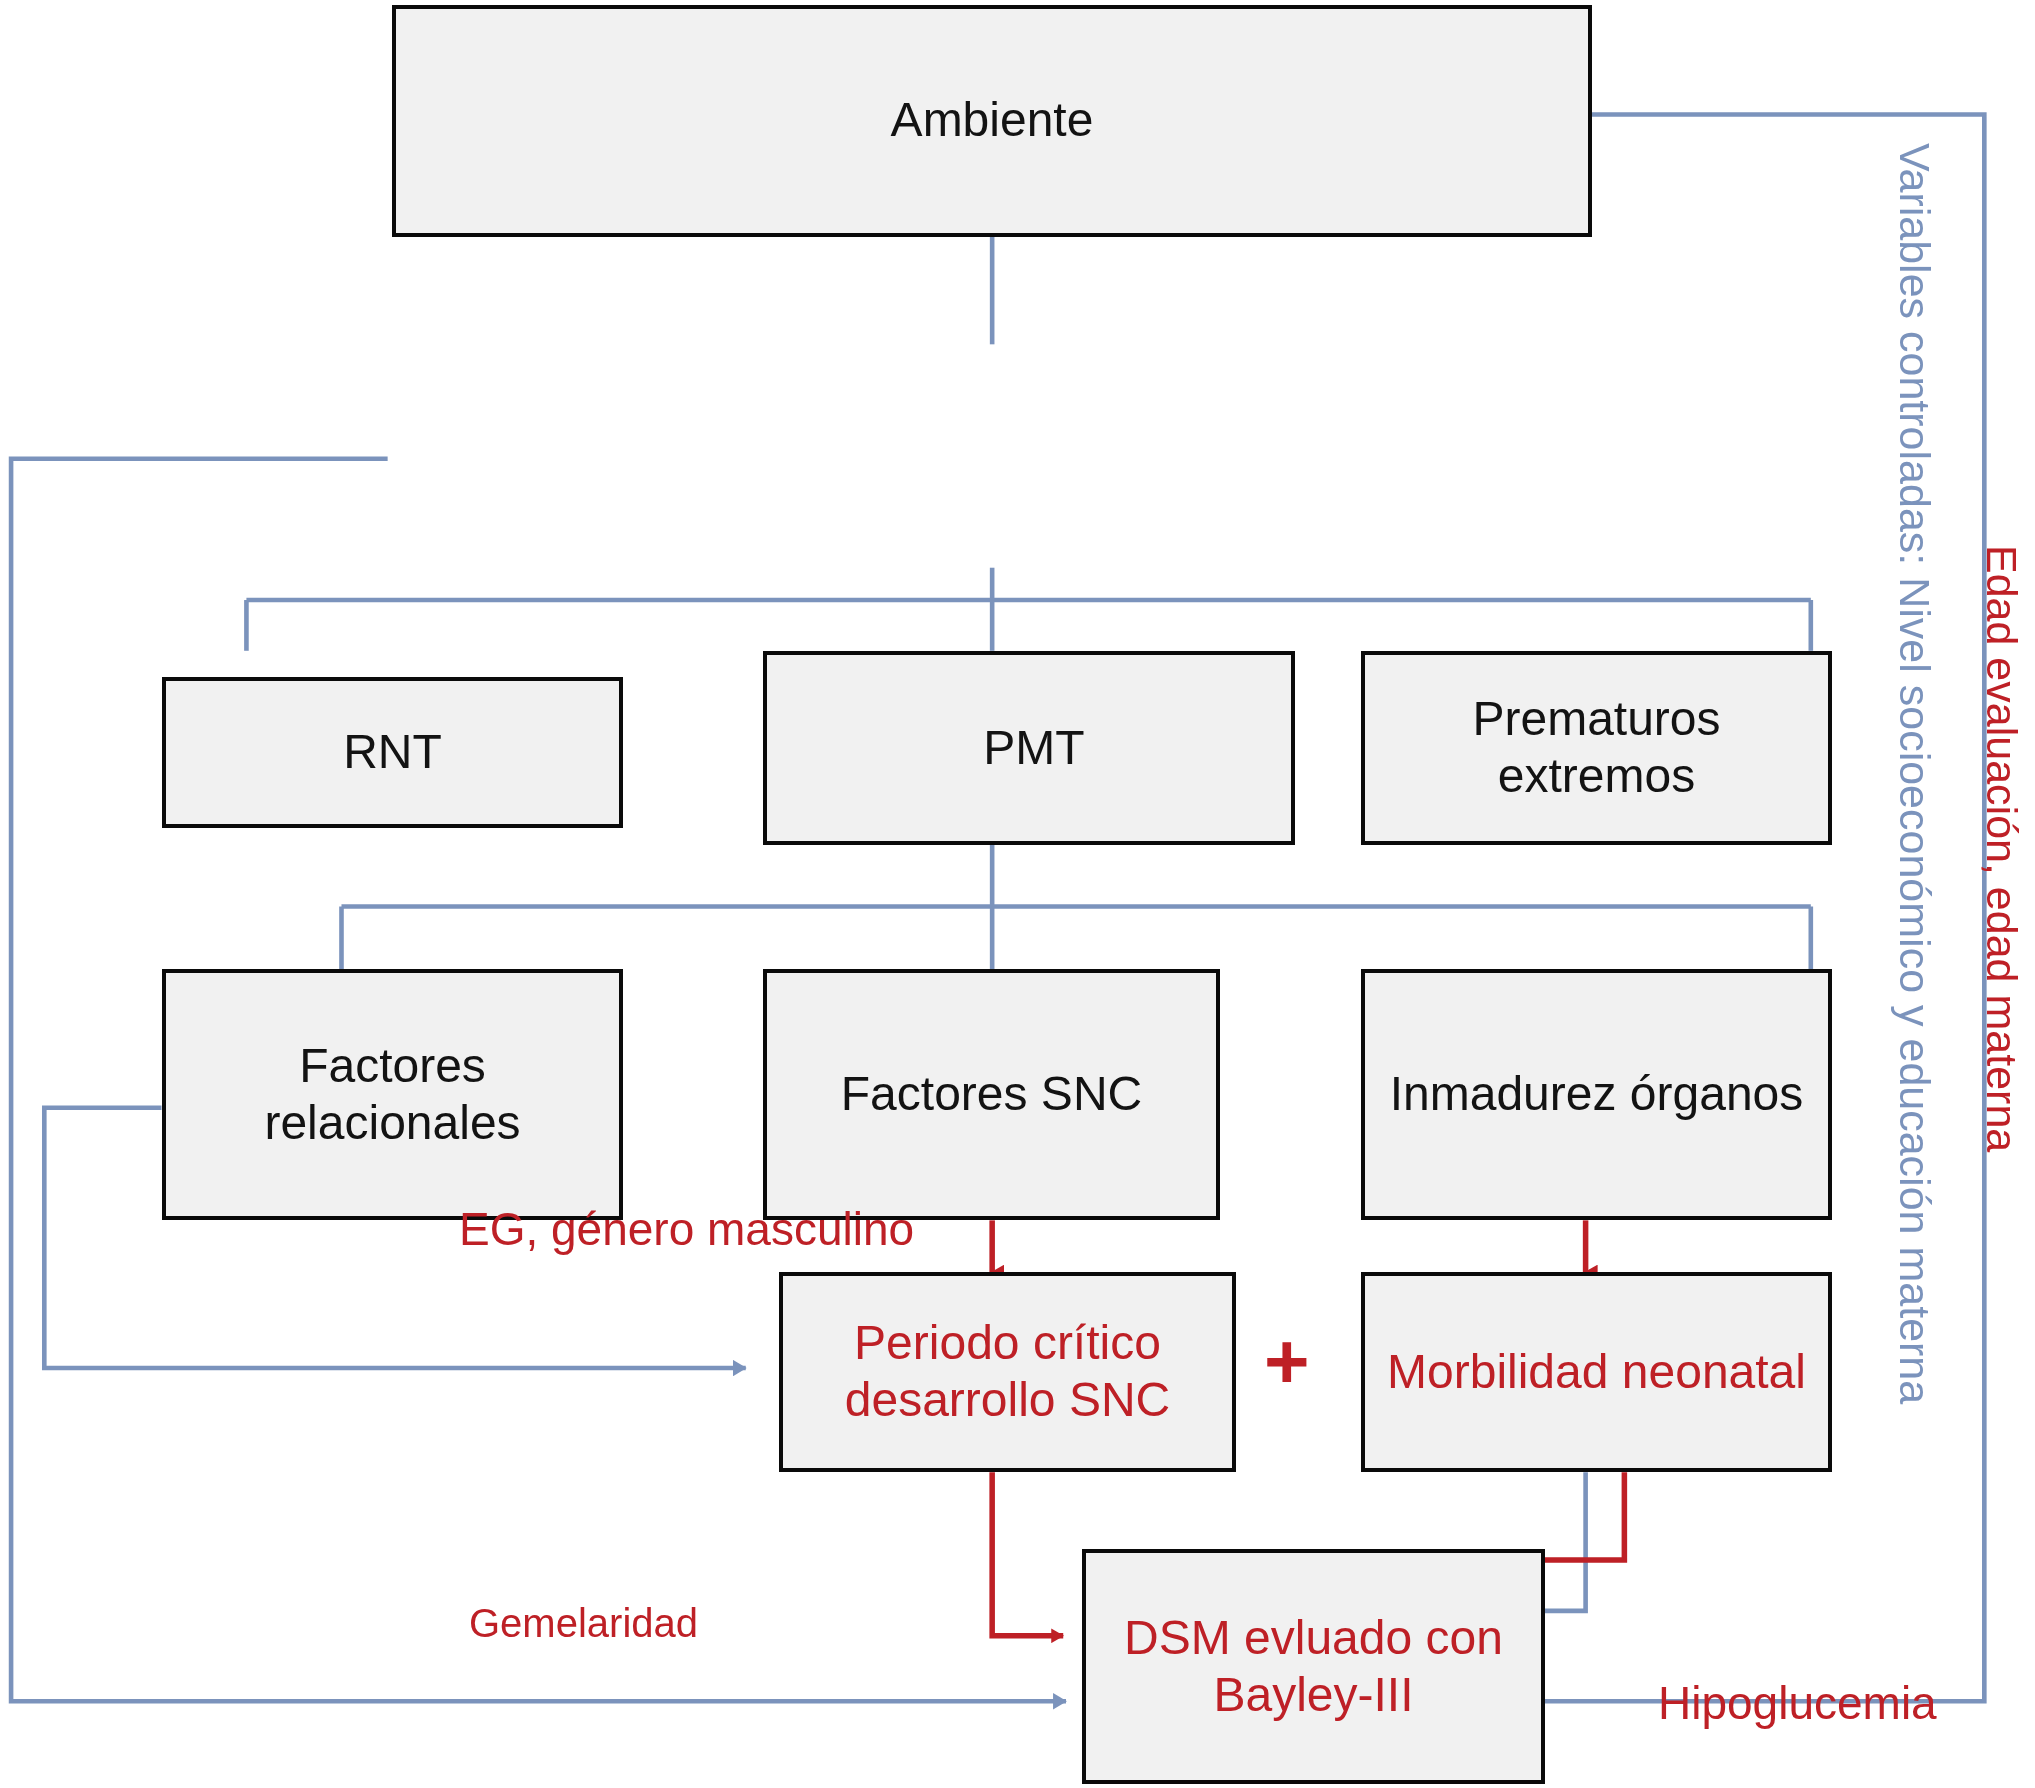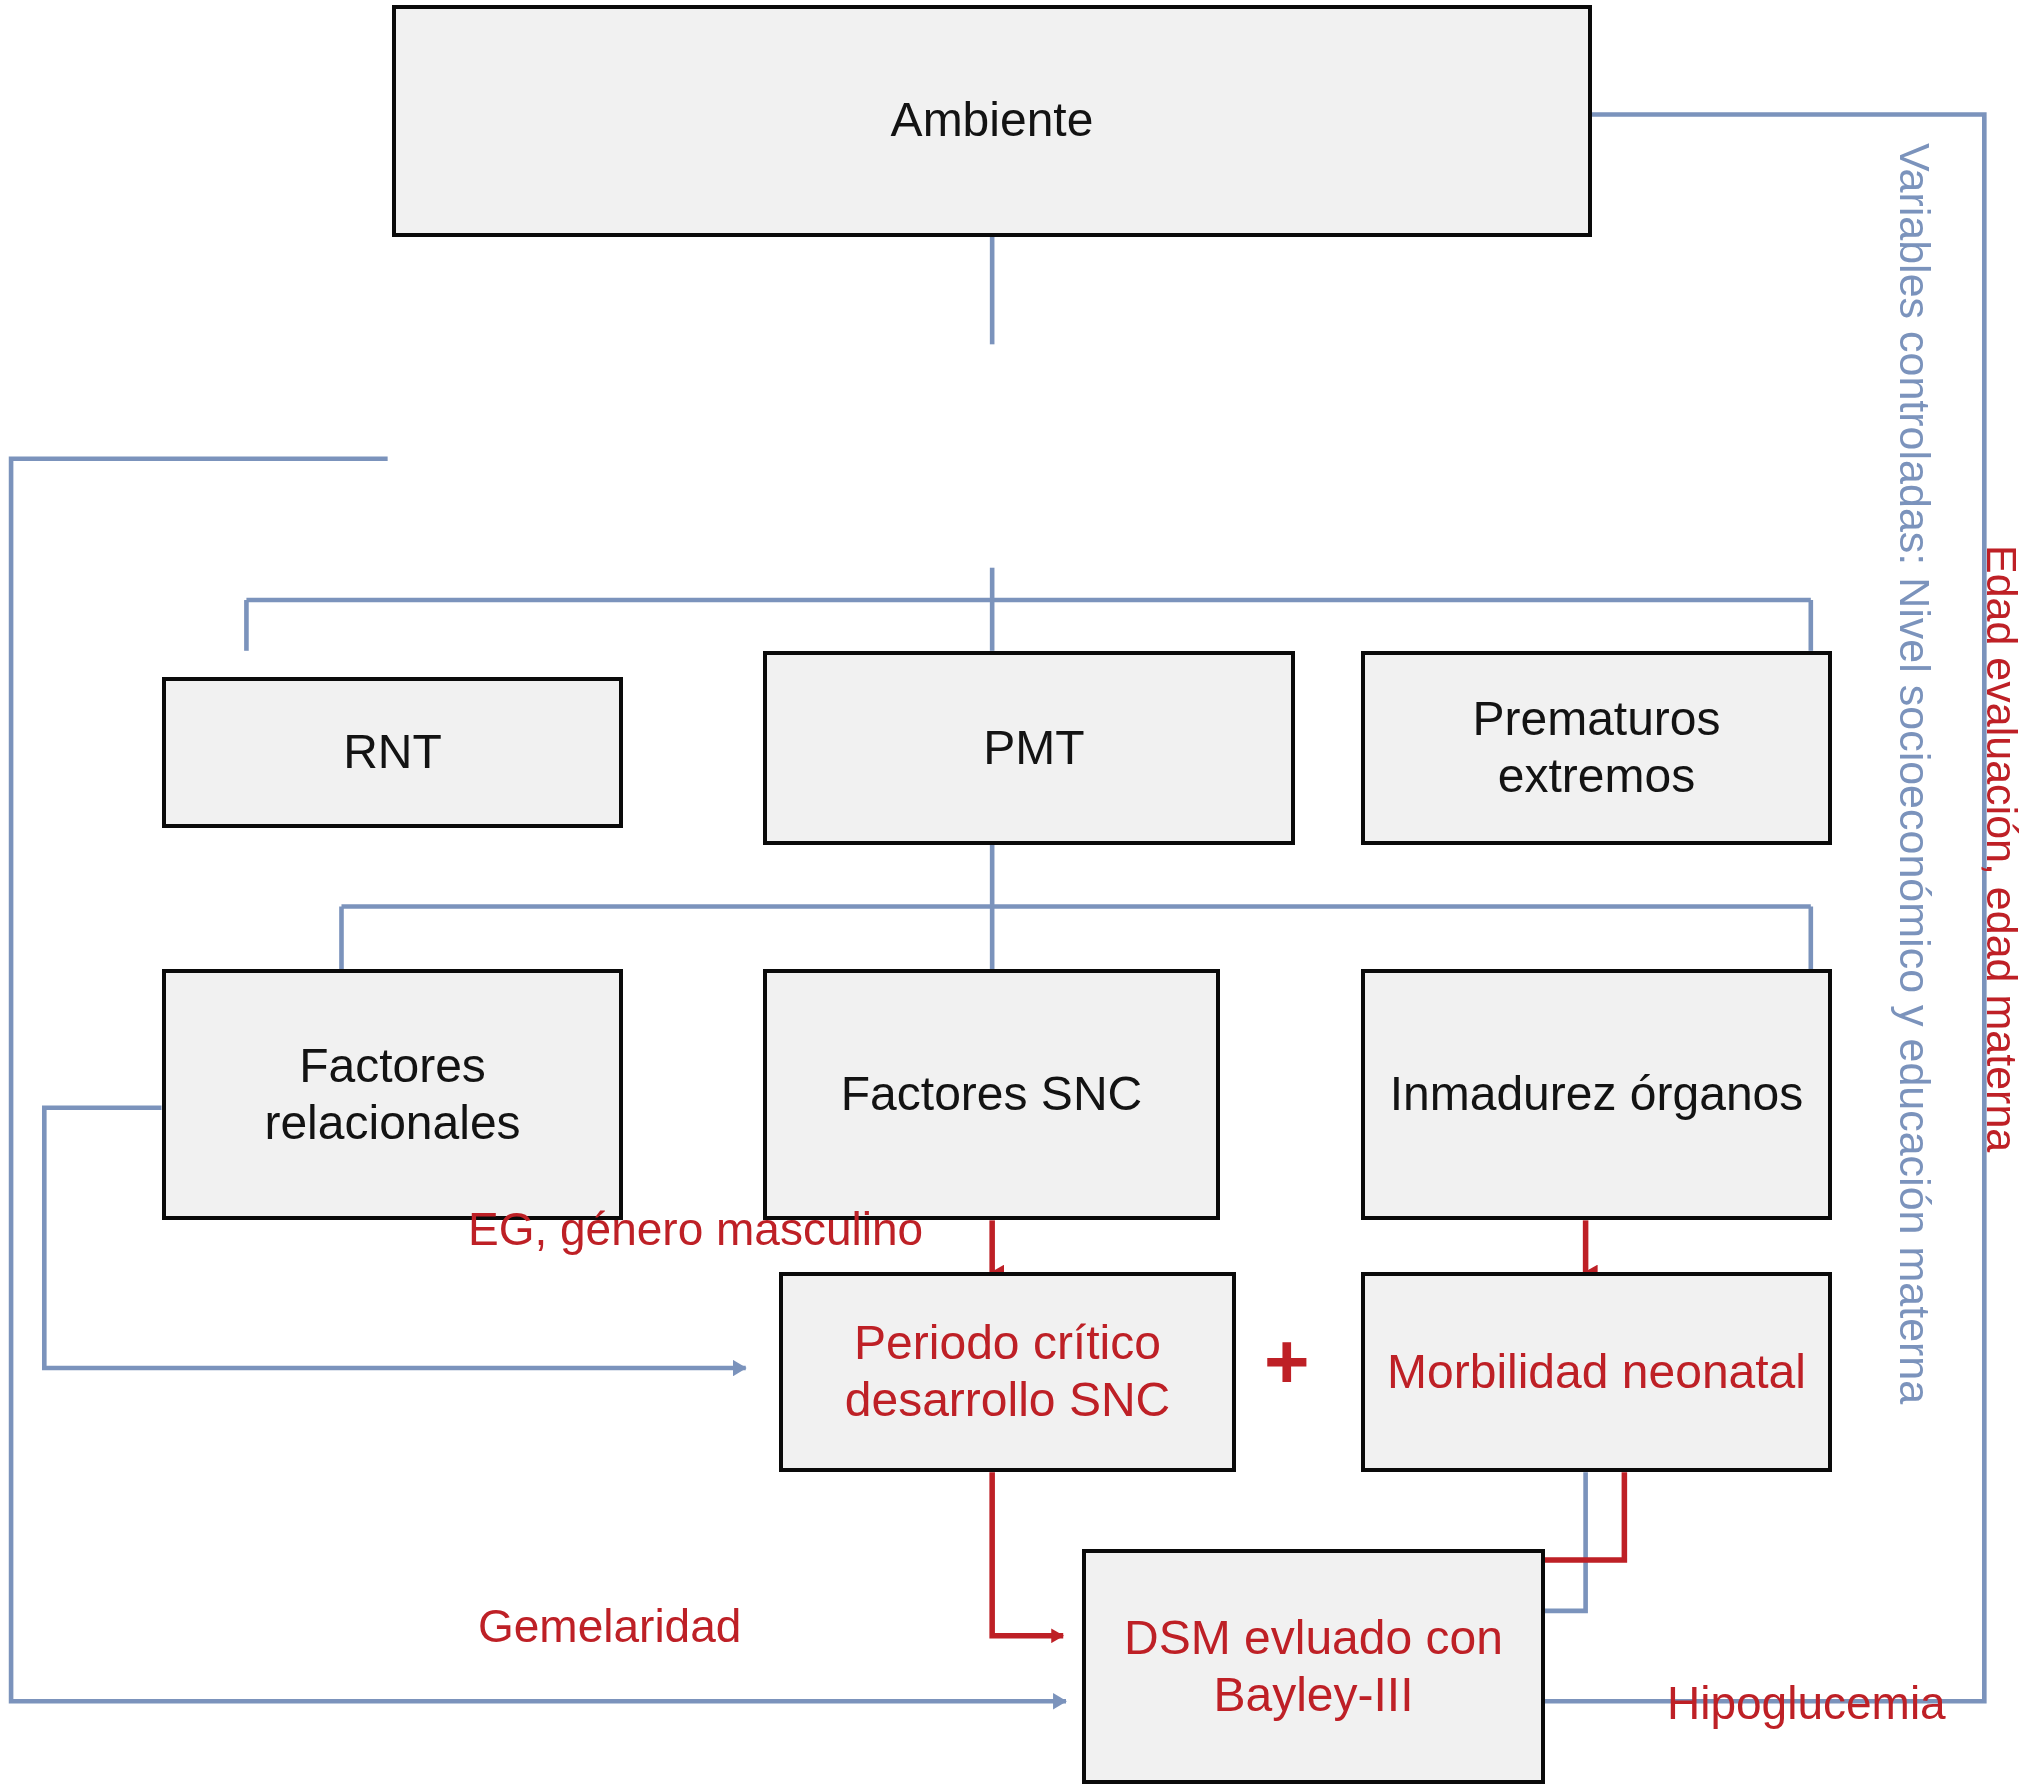--- a/index.html
+++ b/index.html
@@ -34,21 +34,20 @@
     justify-content: center;
     text-align: center;
     line-height: 1.18;
   }
   .node-black  { color: #131313; }
   .node-red    { color: #BE2026; }
   .edge-label {
     position: absolute;
     white-space: nowrap;
     line-height: 1.1;
-    margin-left: 9px;
   }
   .lbl-red  { color: #BE2026; }
   .lbl-blue { color: #7B93BC; }
   .vert-label {
     position: absolute;
     white-space: nowrap;
     transform-origin: 0 0;
     line-height: 1;
   }
   .plus-sign {
@@ -161,21 +160,21 @@
   </div>
 
   <div class="plus-sign" style="left:1264px; top:1322px; font-size:78px;">
     <span>+</span>
   </div>
 
   <div class="edge-label lbl-red" style="left:459px; top:1204px; font-size:46px;">
     <span>EG, género masculino</span>
   </div>
 
-  <div class="edge-label lbl-red" style="left:469px; top:1601px; font-size:46px;">
+  <div class="edge-label lbl-red" style="left:469px; top:1601px; font-size:40px;">
     <span>Gemelaridad</span>
   </div>
 
   <div class="edge-label lbl-red" style="left:1658px; top:1678px; font-size:46px;">
     <span>Hipoglucemia</span>
   </div>
 
   <div class="vert-label lbl-blue" style="left:1936px; top:143px; font-size:43px; transform: rotate(90deg);">
     <span>Variables controladas: Nivel socioeconómico y educación materna</span>
   </div>

